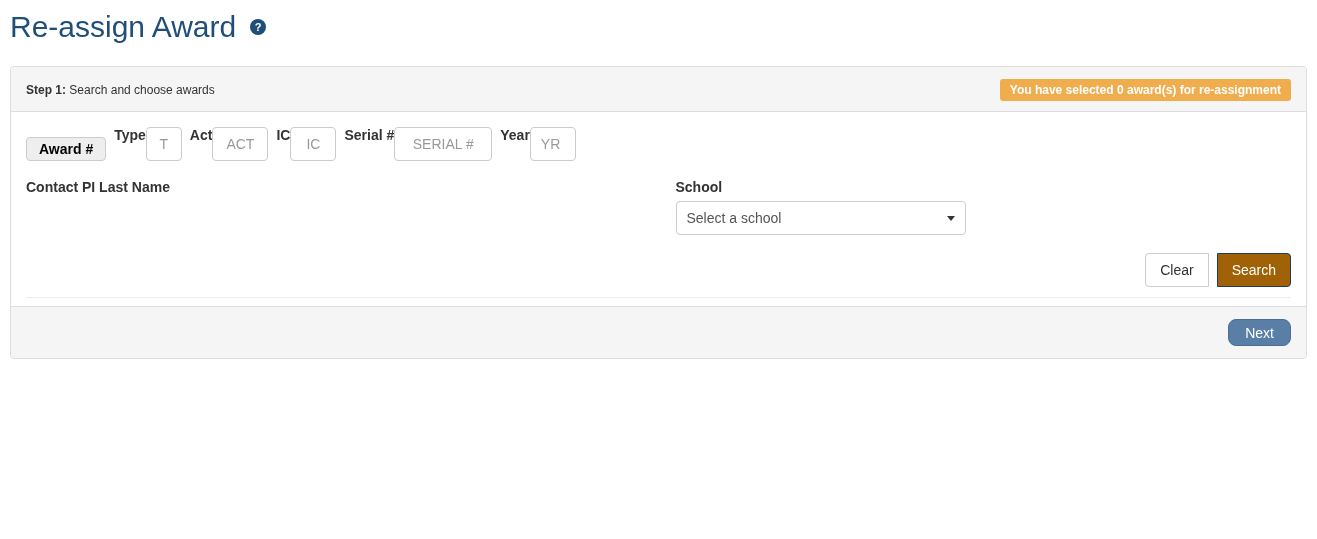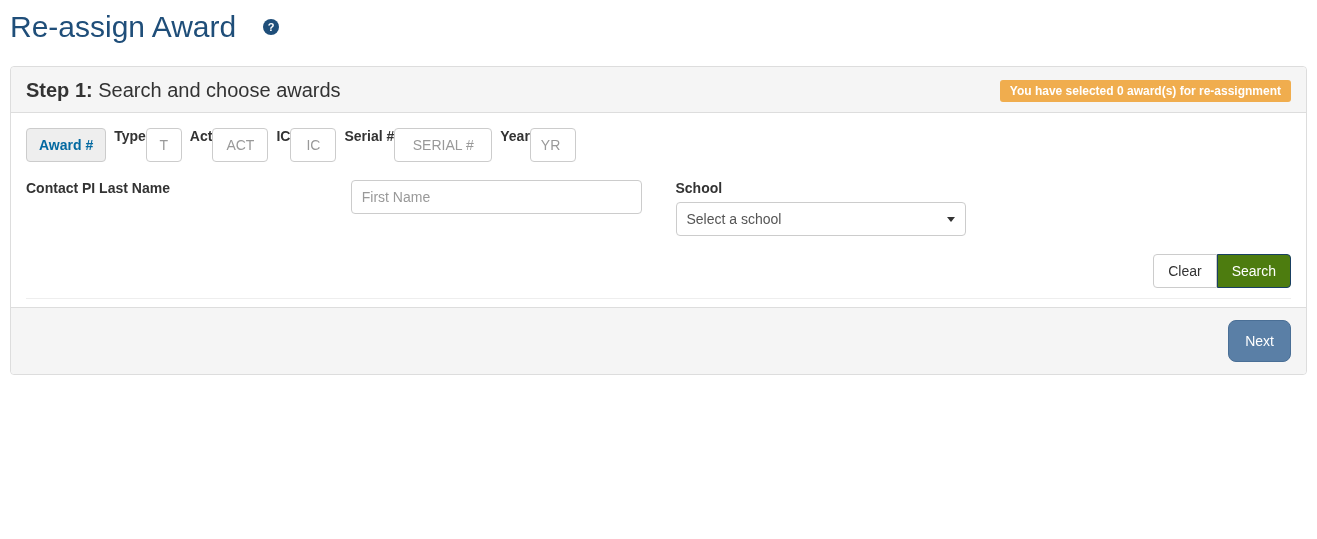--- a/index.html
+++ b/index.html
@@ -12,21 +12,21 @@
     background: #fff;
     width: 1317px;
   }
   .page-title {
     font-size: 30px;
     font-weight: 400;
     color: #1f4e79;
     margin: 0 0 22px 0;
     display: flex;
     align-items: center;
-    gap: 27px;
+    gap: 14px;
   }
   .help-icon {
     display: inline-flex;
     align-items: center;
     justify-content: center;
     width: 16px;
     height: 16px;
     border-radius: 50%;
     background: #1f4e79;
     color: #fff;
@@ -44,21 +44,21 @@
     padding: 12px 15px 10px 15px;
     background: #f5f5f5;
     border-bottom: 1px solid #ddd;
     border-top-left-radius: 4px;
     border-top-right-radius: 4px;
     display: flex;
     align-items: center;
     justify-content: space-between;
   }
   .step-title {
-    font-size: 20px;
+    font-size: 12px;
     color: #333;
   }
   .step-title .step-bold { font-weight: bold; }
   .badge {
     background: #f0ad4e;
     color: #fff;
     font-size: 12px;
     font-weight: bold;
     padding: 4px 10px;
     border-radius: 3px;
@@ -73,22 +73,22 @@
     gap: 6px;
     margin-bottom: 18px;
   }
   .award-label-btn {
     background: #eee;
     border: 1px solid #ccc;
     border-radius: 4px;
     padding: 7px 12px;
     font-size: 14px;
     font-weight: bold;
-    color: #0369a1;
-    height: 34px;
+    color: #000000;
+    height: 24px;
     display: flex;
     align-items: center;
   }
   .award-field { display: flex; flex-direction: row; }
   .award-field label {
     font-size: 14px;
     font-weight: bold;
     color: #333;
     margin-bottom: 6px;
     text-align: left;
@@ -128,21 +128,21 @@
   .caret {
     width: 0; height: 0;
     border-left: 4px solid transparent;
     border-right: 4px solid transparent;
     border-top: 5px solid #333;
   }
   .full-input { width: 100%; }
   .btn-row {
     display: flex;
     justify-content: flex-end;
-    gap: 0;
+    gap: 8px;
     margin-top: 18px;
     margin-bottom: 10px;
   }
   .btn {
     height: 34px;
     padding: 0 14px;
     font-size: 14px;
     border-radius: 4px;
     cursor: pointer;
     border: 1px solid transparent;
@@ -150,21 +150,21 @@
     align-items: center;
   }
   .btn-default {
     background: #fff;
     border-color: #ccc;
     color: #333;
     border-top-right-radius: 0;
     border-bottom-right-radius: 0;
   }
   .btn-primary {
-    background: #4d7c0f;
+    background: #a16207;
     border-color: #193f62;
     color: #fff;
     border-top-left-radius: 0;
     border-bottom-left-radius: 0;
   }
   .divider {
     border: none;
     border-top: 1px solid #eee;
     margin: 8px 0 0 0;
   }
@@ -174,21 +174,21 @@
     border-top: 1px solid #ddd;
     border-bottom-left-radius: 4px;
     border-bottom-right-radius: 4px;
     display: flex;
     justify-content: flex-end;
   }
   .btn-next {
     background: #5a7fa6;
     border: 1px solid #4a6f96;
     color: #fff;
-    height: 42px;
+    height: 27px;
     padding: 0 16px;
     border-radius: 8px;
     font-size: 14px;
     cursor: pointer;
   }
 </style>
 </head>
 <body>
 
 <h1 class="page-title">
@@ -231,21 +231,20 @@
         <label>Year</label>
         <input class="text-input w-yr" placeholder="YR" style="">
       </div>
     </div>
 
     <div class="form-grid">
       <div class="form-cell">
         <label class="field-label">Contact PI Last Name</label>
       </div>
       <div class="form-cell">
-        <input class="text-input full-input" placeholder="First Name" style="">
       </div>
       <div class="form-cell">
         <label class="field-label">School</label>
         <div class="select-box">
           <span class="select-text">Select a school</span>
           <span class="caret"></span>
         </div>
       </div>
     </div>
 

